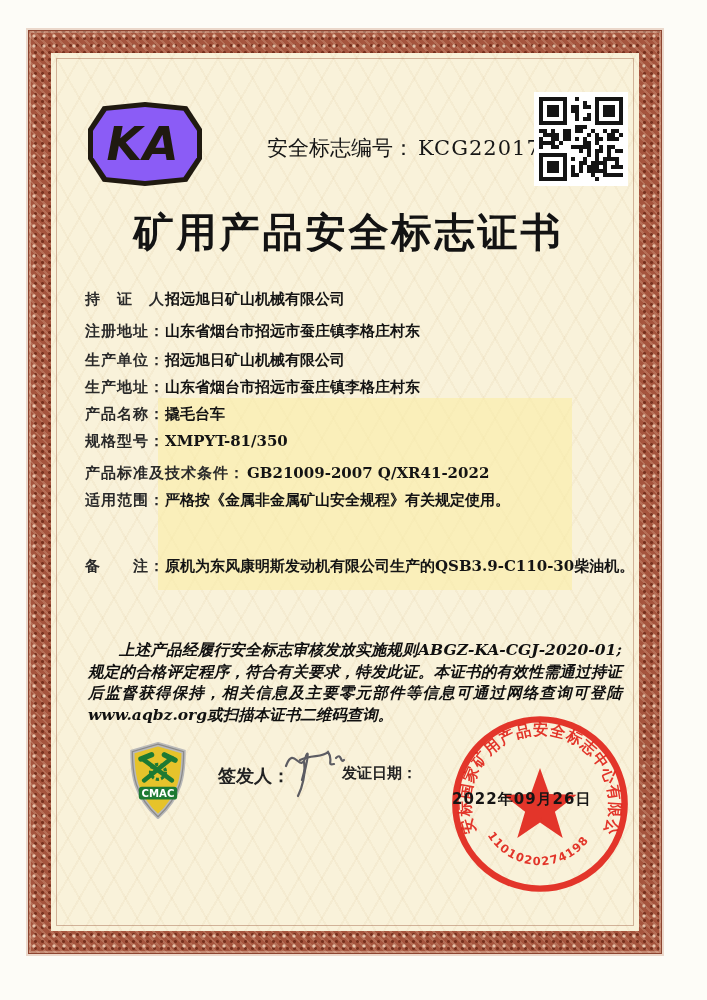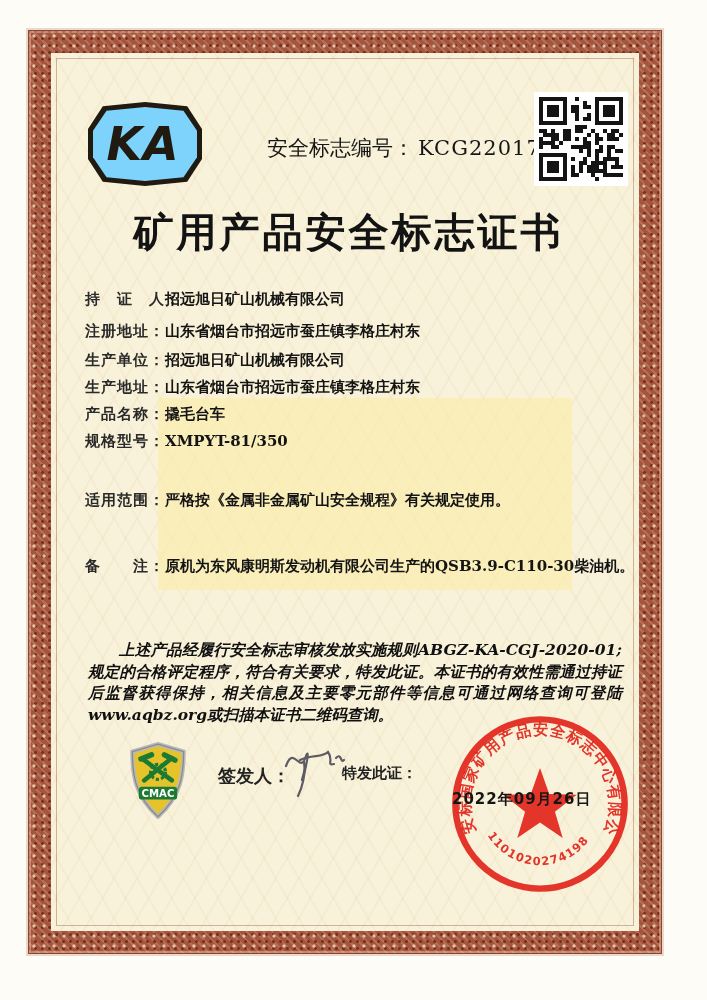--- a/index.html
+++ b/index.html
@@ -21,21 +21,21 @@
         background-image:
           repeating-linear-gradient(60deg, rgba(190,150,90,.07) 0 2px, rgba(0,0,0,0) 2px 20px),
           repeating-linear-gradient(-60deg, rgba(190,150,90,.07) 0 2px, rgba(0,0,0,0) 2px 20px);}
   .frame-line{position:absolute;left:56px;top:58px;right:73px;bottom:74px;
         border:1px solid rgba(160,100,70,.45);pointer-events:none;}
 
   
   .ka{position:absolute;left:88px;top:102px;width:114px;height:84px;}
   .ka-outer{position:absolute;inset:0;background:#201a10;
         clip-path:polygon(0 32%,13% 5%,50% 0,87% 5%,100% 32%,100% 68%,87% 95%,50% 100%,13% 95%,0 68%);}
-  .ka-inner{position:absolute;inset:5px;background:#7dd3fc;
+  .ka-inner{position:absolute;inset:5px;background:#8b5cf6;
         clip-path:polygon(0 32%,13% 5%,50% 0,87% 5%,100% 32%,100% 68%,87% 95%,50% 100%,13% 95%,0 68%);
         display:flex;align-items:center;justify-content:center;}
   .ka-text{font-style:italic;font-weight:900;font-size:46px;line-height:1;color:#201a10;
         letter-spacing:1px;transform:translateX(-2px);}
 
   .certno{position:absolute;left:267px;top:134px;font-size:21px;color:#161616;
         font-family:"DejaVu Serif","Liberation Serif",serif;}
   .certno .val{letter-spacing:1px;margin-left:4px;}
 
   .qr{position:absolute;left:534px;top:92px;width:94px;height:94px;background:#ffffff;padding:5px;box-sizing:border-box;}
@@ -243,20 +243,23 @@
   </div>
   <div class="row" style="top:378px">
     <span class="lab w80">生产地址：</span><span class="val">山东省烟台市招远市蚕庄镇李格庄村东</span>
   </div>
   <div class="row" style="top:405px">
     <span class="lab w80">产品名称：</span><span class="val">撬毛台车</span>
   </div>
   <div class="row" style="top:432px">
     <span class="lab w80">规格型号：</span><span class="val">XMPYT-81/350</span>
   </div>
+  <div class="row" style="top:464px">
+    <span class="lab w160">产品标准及技术条件：</span><span class="val">GB21009-2007 Q/XR41-2022</span>
+  </div>
   <div class="row" style="top:491px">
     <span class="lab w80">适用范围：</span><span class="val">严格按《金属非金属矿山安全规程》有关规定使用。</span>
   </div>
   <div class="row" style="top:557px">
     <span class="lab w80">备　　注：</span><span class="val">原机为东风康明斯发动机有限公司生产的QSB3.9-C110-30柴油机。</span>
   </div>
 
   <div class="notice">上述产品经履行安全标志审核发放实施规则ABGZ-KA-CGJ-2020-01;规定的合格评定程序，符合有关要求，特发此证。本证书的有效性需通过持证后监督获得保持，相关信息及主要零元部件等信息可通过网络查询可登陆www.aqbz.org或扫描本证书二维码查询。</div>
 
   <div class="shield">
@@ -278,21 +281,21 @@
   <div class="signature">
     <svg viewBox="0 0 74 70">
       <g fill="none" stroke="#4c4c56" stroke-width="2.2" stroke-linecap="round" opacity="0.9">
         <path d="M10 30 C18 8 24 40 30 20 C34 10 30 34 26 44"></path>
         <path d="M24 24 C36 18 46 22 52 16 C58 24 50 30 58 28"></path>
         <path d="M60 22 C66 16 64 28 68 24"></path>
         <path d="M28 26 C30 38 26 52 22 60"></path>
       </g>
     </svg>
   </div>
-  <div class="dept-label">特发此证：</div>
+  <div class="dept-label">发证日期：</div>
 
   <div class="seal">
     <svg viewBox="0 0 200 200">
       <circle cx="100" cy="100" r="92" fill="none" stroke="#e1251b" stroke-width="7" opacity="0.92"></circle>
       <polygon points="100,61 110,89.2 139.9,90 116.2,108.3 124.7,137 100,120 75.3,137 83.8,108.3 60.1,90 90,89.2" fill="#e1251b" opacity="0.92"></polygon>
       <path id="arcTop" d="M 30,130 A 76,76 0 1 1 170,130" fill="none"></path>
       <path id="arcBottom" d="M 42,132 A 66,66 0 0 0 158,132" fill="none"></path>
       <text font-size="16.5" font-weight="bold" fill="#e1251b" opacity="0.92" font-family="DejaVu Sans, Liberation Sans, sans-serif">
         <textPath href="#arcTop" startOffset="0" textLength="318" lengthAdjust="spacing">安标国家矿用产品安全标志中心有限公司</textPath>
       </text>

